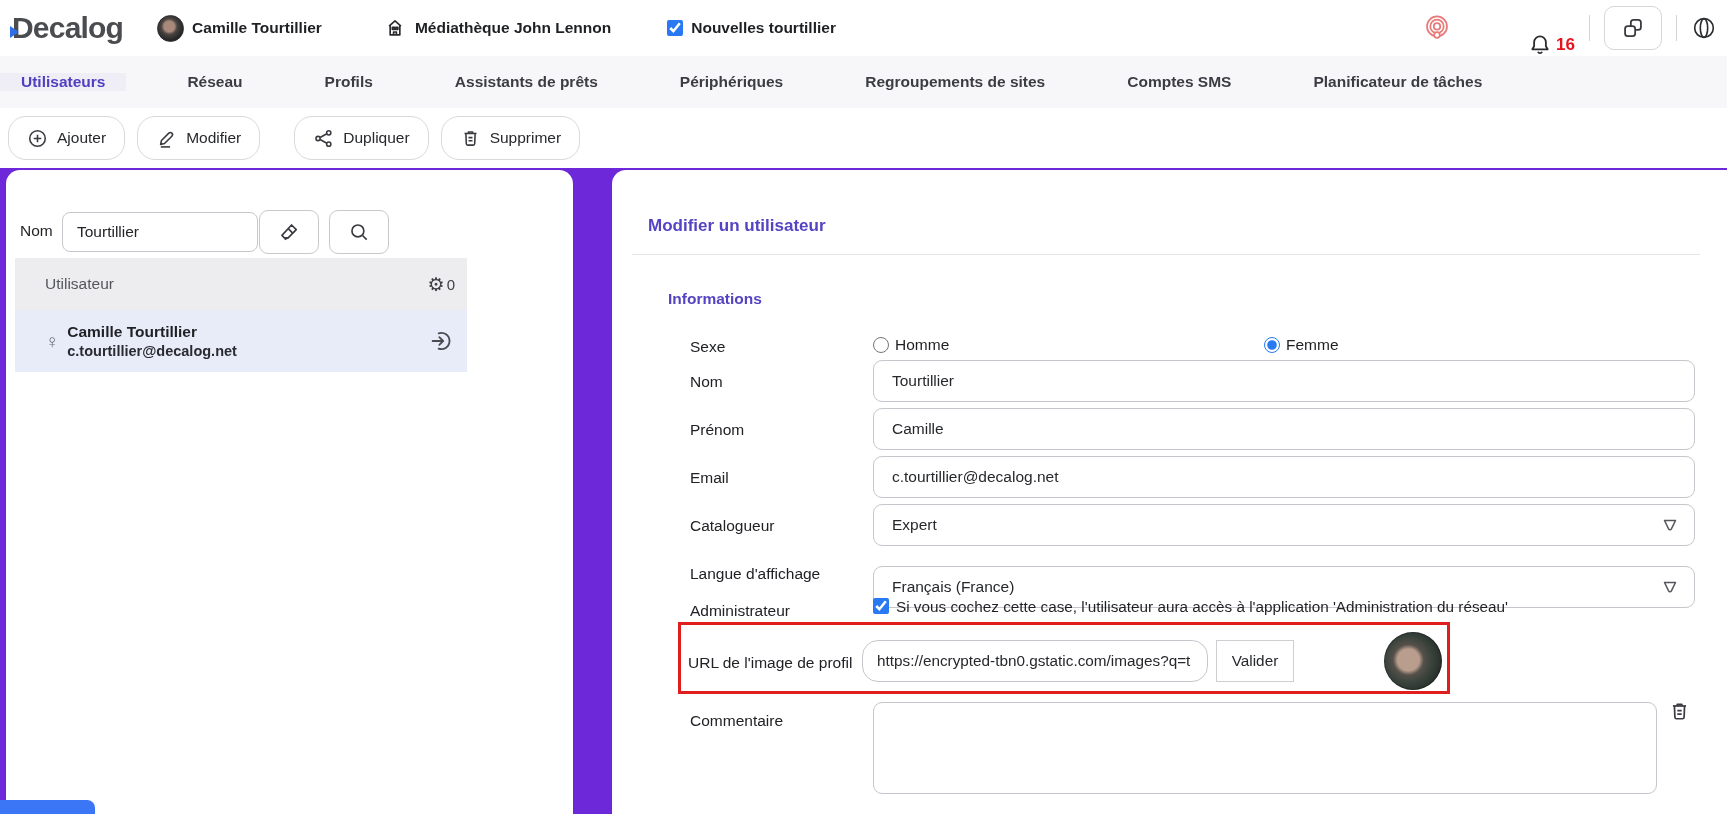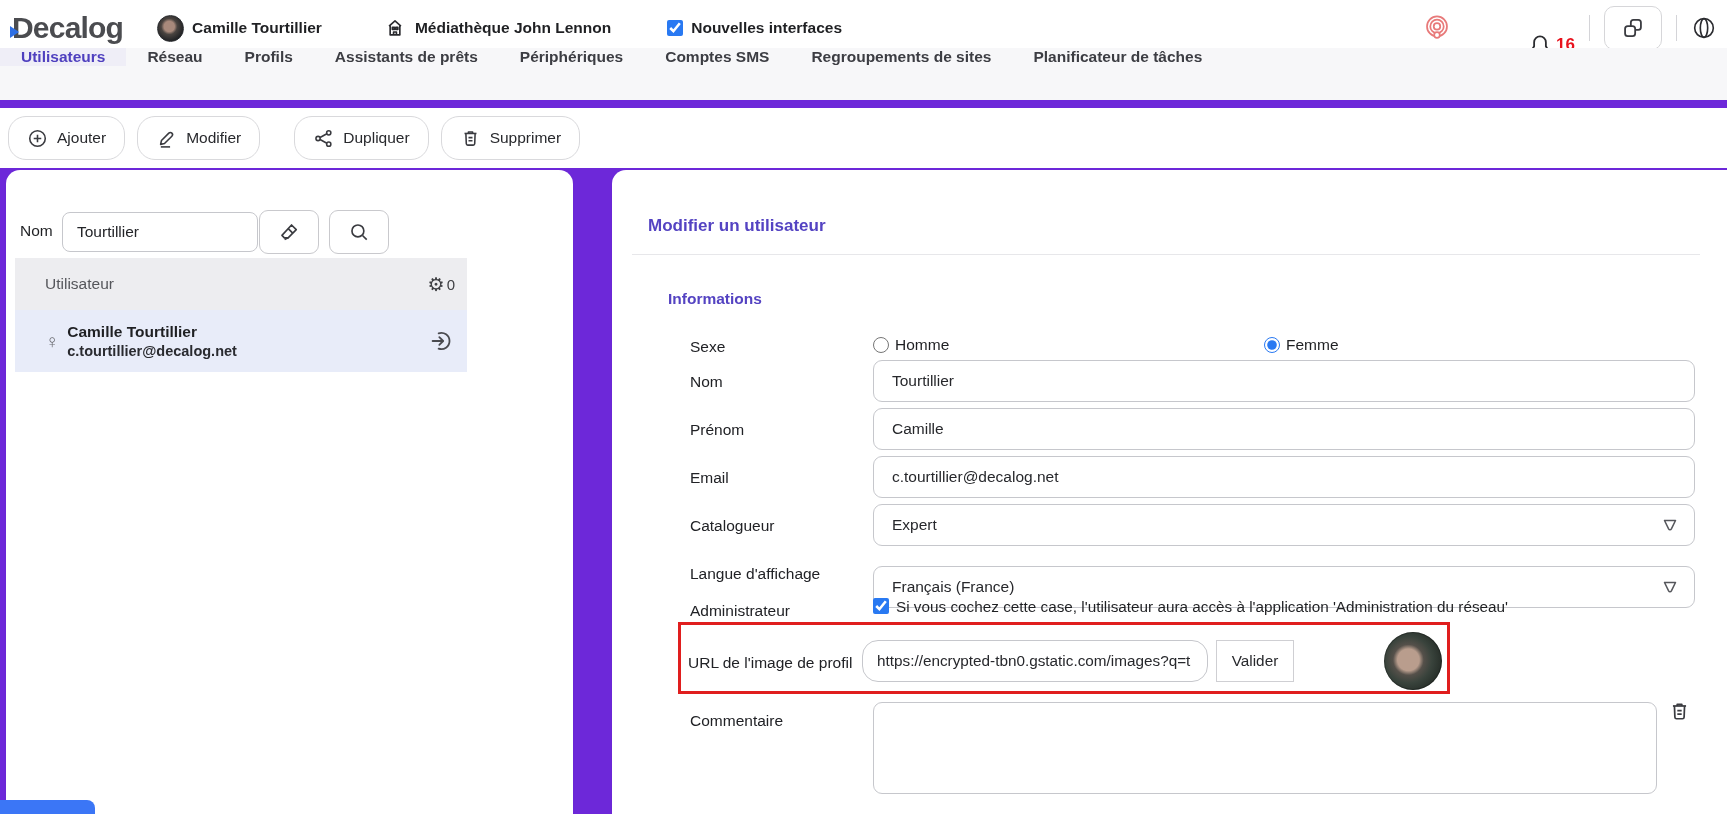--- a/index.html
+++ b/index.html
@@ -37,22 +37,22 @@
   .notif { display:flex; align-items:center; gap:4px;margin-top:33px; }
   .notif-count { color:#e8121d; font-weight:700; font-size:17px; }
   .vdiv { width:1px; height:26px; background:#d4d4d8; }
   .sq-btn {
     width:58px; height:44px; border:1px solid #d6d6d9; border-radius:10px;
     background:#fff; display:flex; align-items:center; justify-content:center; cursor:pointer;
   }
   .icon { display:inline-flex; align-items:center; justify-content:center; }
   
   .tabstrip {
-    position:absolute; left:0; top:48px; width:1727px; height:52px;
-    background:#f7f7f9; display:flex; align-items:flex-start;
+    position:absolute; left:0; top:56px; width:1727px; height:52px;
+    background:#f7f7f9; display:flex; align-items:center;gap:40px;
   }
   .tab {
     display:flex; align-items:center; padding:0 21px;
     font-size:15.5px; font-weight:700; color:#3c3d43; cursor:pointer; white-space:nowrap;
   }
   .tab.active { background:#efeef7; color:#4f40bf; }
   
   .toolbar {
     position:absolute; left:0; top:108px; width:1727px; height:60px;
     background:#ffffff; display:flex; align-items:center; padding-left:8px; gap:12px;
@@ -166,21 +166,21 @@
           <path d="M5.6 7.4 V16.3 H14.4 V7.4"></path>
           <rect x="7.6" y="9.4" width="1.9" height="1.9"></rect>
           <rect x="10.7" y="9.4" width="1.9" height="1.9"></rect>
           <path d="M8.7 16.3 V13.6 H11.3 V16.3"></path>
         </svg>
       </span>
       <span class="hdr-name">Médiathèque John Lennon</span>
     </div>
     <div class="hdr-check">
       <input type="checkbox" checked="true" style="">
-      <span class="hdr-name">Nouvelles interfaces</span>
+      <span class="hdr-name">Nouvelles tourtillier</span>
     </div>
     <div class="hdr-right">
       <span class="icon" style="margin-right:64px;">
         <svg width="26" height="26" viewBox="0 0 24 24" fill="none" stroke="#e87a7a" stroke-width="1.6">
           <circle cx="12" cy="10.5" r="3"></circle>
           <circle cx="12" cy="10.5" r="6.2"></circle>
           <circle cx="12" cy="10.5" r="9.2"></circle>
           <circle cx="12" cy="18.5" r="2.6" fill="#ffffff" stroke="#e87a7a"></circle>
         </svg>
       </span>
@@ -211,22 +211,22 @@
       </span>
     </div>
   </div>
 
   <div class="tabstrip">
     <div class="tab active">Utilisateurs</div>
     <div class="tab">Réseau</div>
     <div class="tab">Profils</div>
     <div class="tab">Assistants de prêts</div>
     <div class="tab">Périphériques</div>
+    <div class="tab">Regroupements de sites</div>
     <div class="tab">Comptes SMS</div>
-    <div class="tab">Regroupements de sites</div>
     <div class="tab">Planificateur de tâches</div>
   </div>
 
   <div class="toolbar">
     <button class="tb-btn">
       <span class="icon">
         <svg width="21" height="21" viewBox="0 0 20 20" fill="none" stroke="#3a3b40" stroke-width="1.5">
           <circle cx="10" cy="10" r="7.4"></circle>
             <path d="M10 6.4 V13.6 M6.4 10 H13.6"></path>
         </svg>

